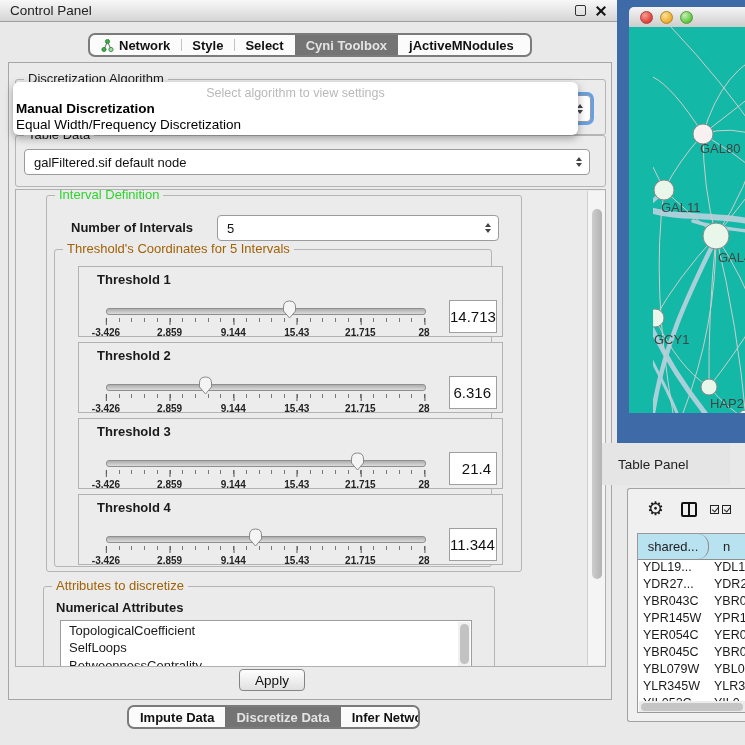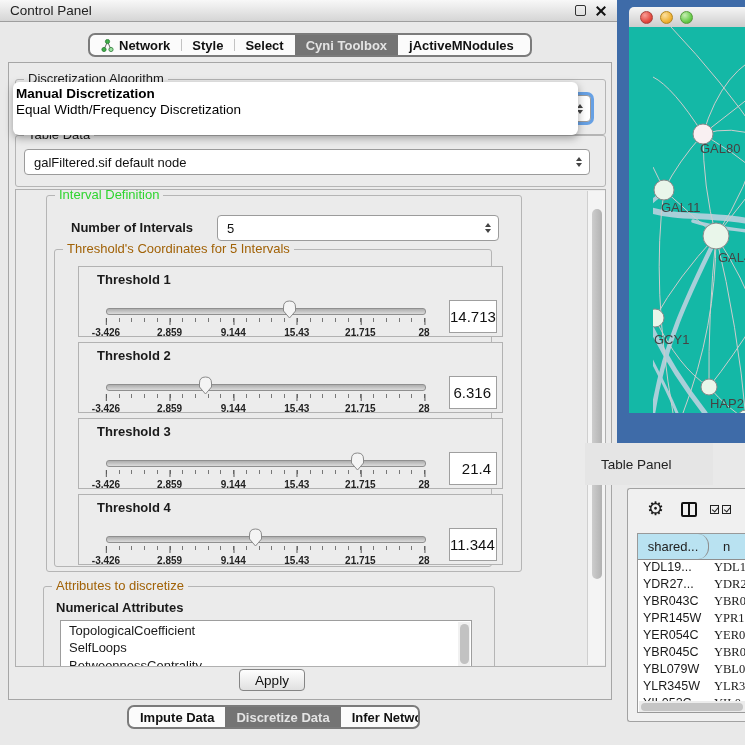--- a/index.html
+++ b/index.html
@@ -102,42 +102,42 @@
   
   .net-frame{position:absolute;left:617px;top:0;width:128px;height:443px;background:#3e6ba8;}
   .net-titlebar{position:absolute;left:12px;top:7px;right:0;height:20px;background:linear-gradient(#f5f5f5,#cdcdcd);
     border-top-left-radius:5px;border-bottom:1px solid #9f9f9f;display:flex;align-items:center;padding-left:11px;gap:7px;}
   .light{width:13px;height:13px;border-radius:50%;box-sizing:border-box;}
   .light.red{background:radial-gradient(circle at 35% 30%,#f89d95,#e2463c 65%,#bf2f26);border:1px solid #a8423c;}
   .light.yellow{background:radial-gradient(circle at 35% 30%,#fbe0a0,#efb02f 65%,#d2921f);border:1px solid #b3861f;}
   .light.green{background:radial-gradient(circle at 35% 30%,#c8eeb4,#63ca45 65%,#4da332);border:1px solid #569a3c;}
   .net-canvas{position:absolute;left:12px;top:27px;width:116px;height:386px;background:#14b8a6;overflow:hidden;padding-left:24px;}
 
-  .tp-bar{position:absolute;left:585px;top:443px;width:128px;height:42px;background:#e5e5e5;
+  .tp-bar{position:absolute;left:602px;top:443px;width:128px;height:42px;background:#e5e5e5;
     display:flex;align-items:center;padding-left:16px;box-sizing:border-box;font-size:13.5px;color:#222;}
   .tp-window{position:absolute;left:627px;top:488px;width:118px;height:234px;box-sizing:border-box;
     background:#f0f0f0;border:1px solid #a2a2a2;border-right:none;border-radius:3px 0 0 3px;overflow:hidden;}
   .tp-toolbar{position:absolute;left:0;top:0;width:100%;height:44px;}
   .gear{position:absolute;left:19px;top:9px;font-size:19px;color:#1c1c1c;line-height:22px;}
   .split{position:absolute;left:53px;top:13px;width:16px;height:15px;border:2px solid #111;border-radius:2px;box-sizing:border-box;}
   .split::after{content:"";position:absolute;left:50%;top:0;bottom:0;width:2px;margin-left:-1px;background:#111;}
   .chk{position:absolute;top:16px;width:9px;height:9px;border:1.5px solid #222;box-sizing:border-box;}
   .chk::after{content:"";position:absolute;left:0.5px;top:0.5px;width:5px;height:2.5px;
     border-left:1.5px solid #222;border-bottom:1.5px solid #222;transform:rotate(-50deg);}
   .chk.c1{left:82px;} .chk.c2{left:94px;}
   .tp-table{position:absolute;left:9px;top:44px;width:109px;height:180px;background:#fff;
     border:1px solid #999;border-right:none;box-sizing:border-box;overflow:hidden;}
   .tp-head{display:flex;height:26px;background:#b9e2f1;border-bottom:1px solid #8e8e8e;box-sizing:border-box;}
   .tp-head .hc{line-height:25px;text-align:center;font-size:13px;color:#222;overflow:hidden;white-space:nowrap;}
   .tp-head .hc.c1{width:71px;border-right:1px solid #8e8e8e;box-sizing:border-box;border-radius:11px;}
   .tp-head .hc.c2{flex:1;padding-left:14px;text-align:left;}
   .tp-rows{position:absolute;left:0;top:26px;right:0;bottom:0;overflow:hidden;}
   .tp-row{display:flex;height:17px;font-size:12.5px;white-space:nowrap;}
   .tp-row .c1{width:71px;padding-left:5px;box-sizing:border-box;overflow:hidden;}
-  .tp-row .c2{flex:1;padding-left:5px;overflow:hidden;font-family:Liberation Serif, serif;}
+  .tp-row .c2{flex:1;padding-left:5px;overflow:hidden;}
   .tp-hsb{position:absolute;left:1px;right:0;top:167px;height:12px;background:#ececec;}
   .tp-hsb .th{position:absolute;left:2px;right:3px;top:2px;height:8px;border-radius:4px;background:#c5c5c5;}
 </style>
 </head>
 <body>
 
 <div class="screen">
 
   <section class="cp">
 
@@ -183,20 +183,21 @@
         <span class="group-title">Discretization Algorithm</span>
       </div>
       <div class="combo focused algo-combo">
         <span class="spinner">
             <b class="up"></b>
             <b class="dn"></b>
           </span>
       </div>
 
       <div class="popup">
+        <div class="hint">Select algorithm to view settings</div>
         <div class="opt bold">Manual Discretization</div>
         <div class="opt">Equal Width/Frequency Discretization</div>
       </div>
 
       <div class="group td-group">
         <span class="group-title">Table Data</span>
         <div class="combo td-combo">
           <span>galFiltered.sif default node</span>
           <span class="spinner">
               <b class="up"></b>

